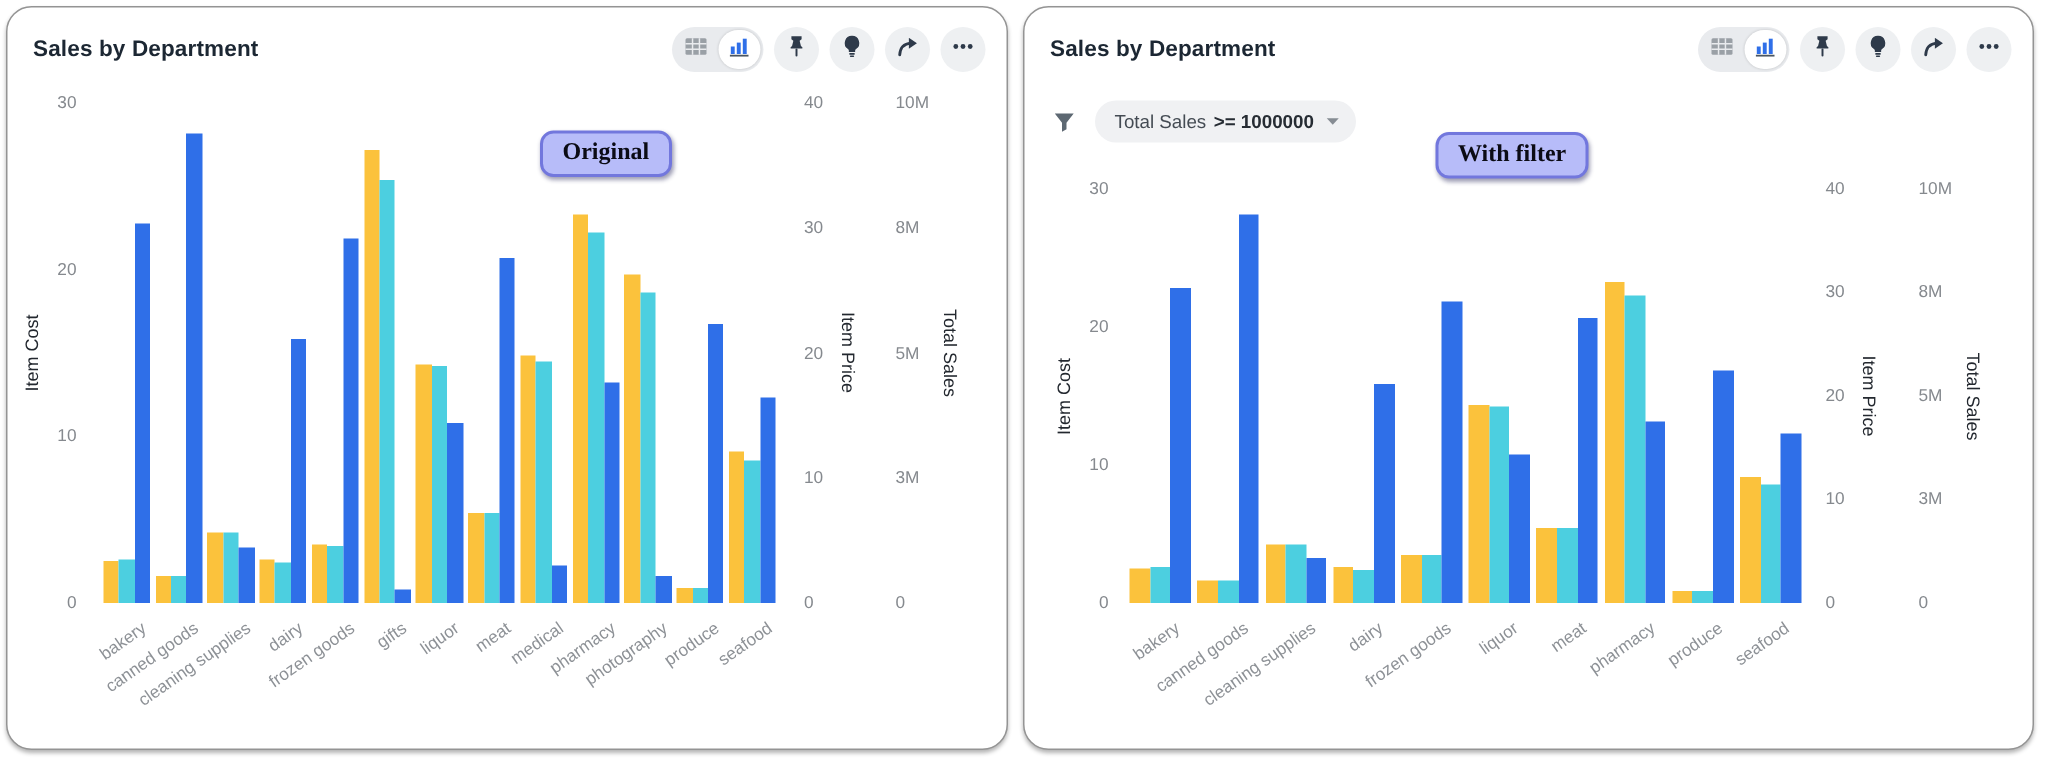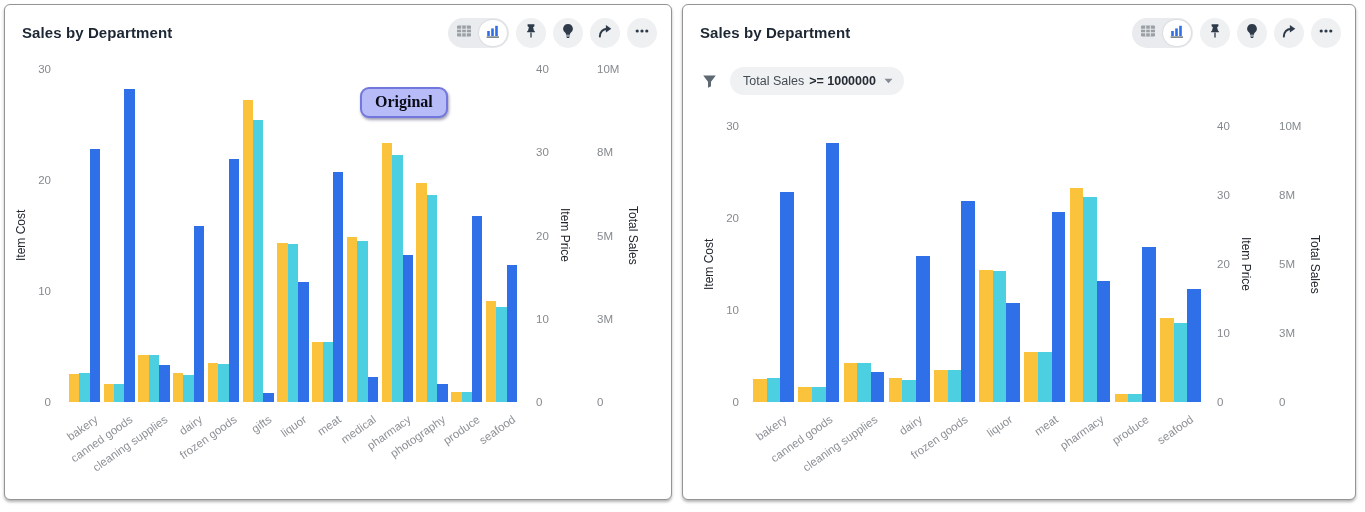--- a/index.html
+++ b/index.html
@@ -2,21 +2,21 @@
 <html><head>
 <meta charset="utf-8">
 <style>
   html,body{margin:0;padding:0;}
   body{
     width:1365px;height:512px;position:relative;background:#ffffff;
     font-family:"Liberation Sans",sans-serif;overflow:hidden;
   }
   .panel{
     position:absolute;top:4px;height:496px;background:#fff;
-    border:1px solid #949494;border-radius:6px;
+    border:1px solid #949494;border-radius:17px;
     box-shadow:0 2px 3px rgba(0,0,0,.30);
     box-sizing:border-box;
   }
   #panel-original{left:4px;width:668px;}
   #panel-filtered{left:682px;width:674px;}
   .panel-header{
     position:absolute;top:0;left:0;right:0;height:46px;
     display:flex;align-items:center;
     padding:9px 14px 0 17px;box-sizing:border-box;
   }
@@ -328,13 +328,14 @@
       <div class="xlabel" style="right: 524.2px; top: 407px;">canned goods</div>
       <div class="xlabel" style="right: 479px; top: 407px;">cleaning supplies</div>
       <div class="xlabel" style="right: 433.8px; top: 407px;">dairy</div>
       <div class="xlabel" style="right: 388.6px; top: 407px;">frozen goods</div>
       <div class="xlabel" style="right: 343.4px; top: 407px;">liquor</div>
       <div class="xlabel" style="right: 298.2px; top: 407px;">meat</div>
       <div class="xlabel" style="right: 253px; top: 407px;">pharmacy</div>
       <div class="xlabel" style="right: 207.8px; top: 407px;">produce</div>
       <div class="xlabel" style="right: 162.6px; top: 407px;">seafood</div>
     </div>
+  <div class="badge" style="left:274px;top:83px;">With filter</div>
 </div>
 
 </body></html>

